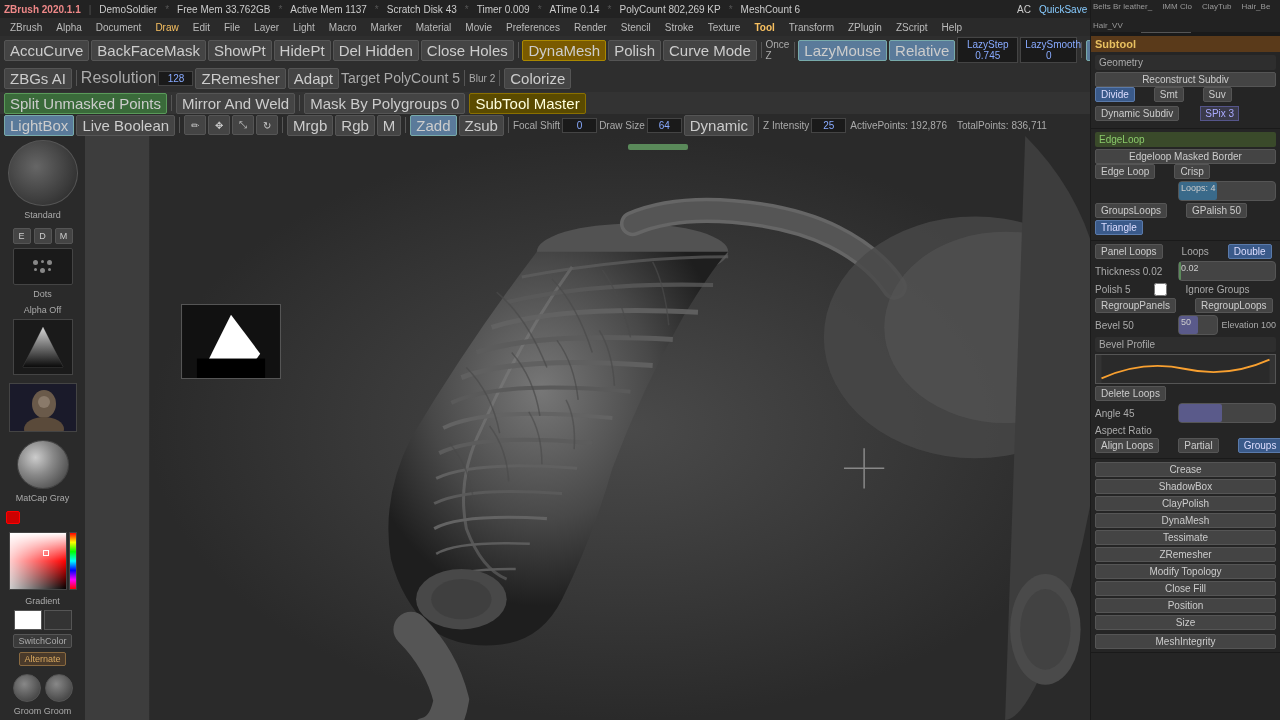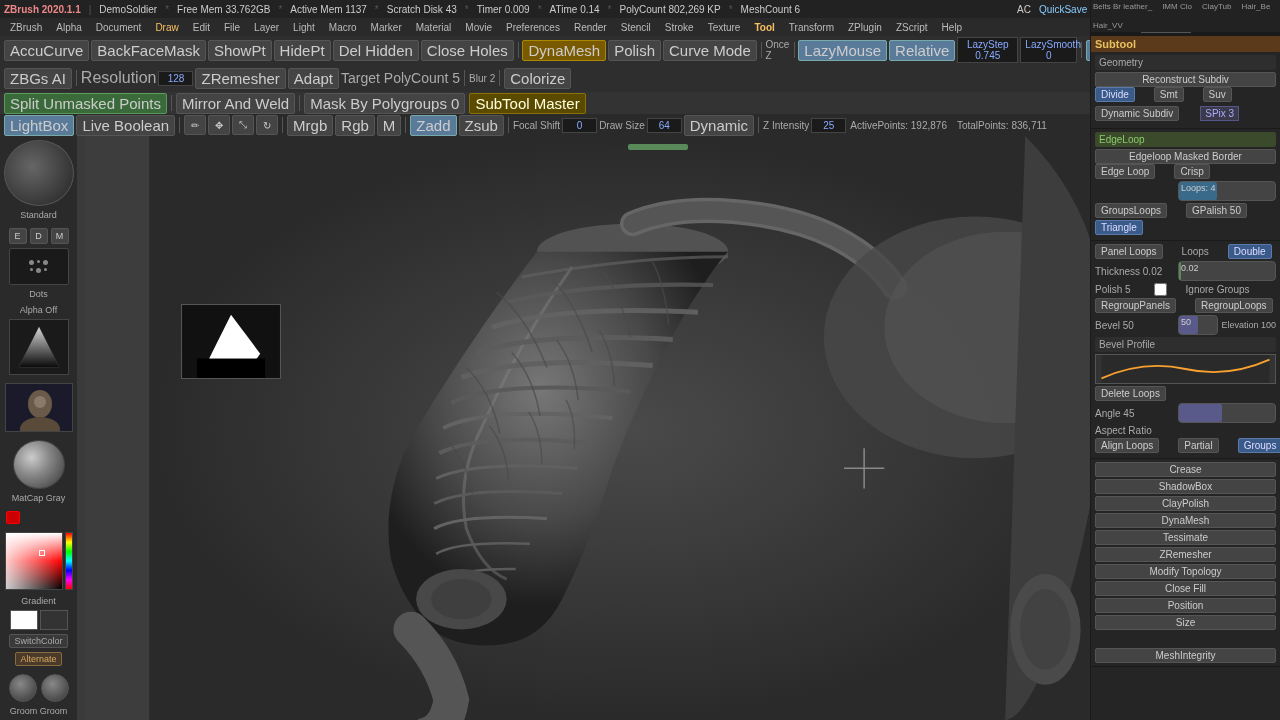--- a/index.html
+++ b/index.html
@@ -115,21 +115,21 @@
       white-space: nowrap;
     }
     .btn.active { background: #5a7a9a; border-color: #7aa; }
     .btn.orange { background: #7a5a00; border-color: #aa8800; }
     .btn.green { background: #3a6a3a; border-color: #5a9a5a; }
 
     
     .left-panel {
       position: absolute;
       top: 136px; left: 0;
-      width: 77px;
+      width: 85px;
       bottom: 0;
       background: #2a2a2a;
       display: flex;
       flex-direction: column;
       align-items: center;
       padding: 4px 2px;
       gap: 4px;
       overflow: hidden;
       z-index: 50;
     }
@@ -975,21 +975,21 @@
     <button class="panel-btn wide">Crease</button>
     <button class="panel-btn wide" style="margin-top:2px;">ShadowBox</button>
     <button class="panel-btn wide" style="margin-top:2px;">ClayPolish</button>
     <button class="panel-btn wide" style="margin-top:2px;">DynaMesh</button>
     <button class="panel-btn wide" style="margin-top:2px;">Tessimate</button>
     <button class="panel-btn wide" style="margin-top:2px;">ZRemesher</button>
     <button class="panel-btn wide" style="margin-top:2px;">Modify Topology</button>
     <button class="panel-btn wide" style="margin-top:2px;">Close Fill</button>
     <button class="panel-btn wide" style="margin-top:2px;">Position</button>
     <button class="panel-btn wide" style="margin-top:2px;">Size</button>
-    <button class="panel-btn wide" style="margin-top:18px;">MeshIntegrity</button>
+    <button class="panel-btn wide" style="margin-top:4px;">MeshIntegrity</button>
   </div>
 
   <div style="position:absolute;top:0;left:0;right:0;background:#222;max-height:40px;overflow:hidden;">
     <div style="display:flex;flex-wrap:wrap;gap:10px;padding:2px;font-size:8px;color:#999;">
       <span>Belts Br leather_</span>
       <span>IMM Clo</span>
       <span>ClayTub</span>
       <span>Hair_Be</span>
       <span>Hair_VV</span>
     </div>

